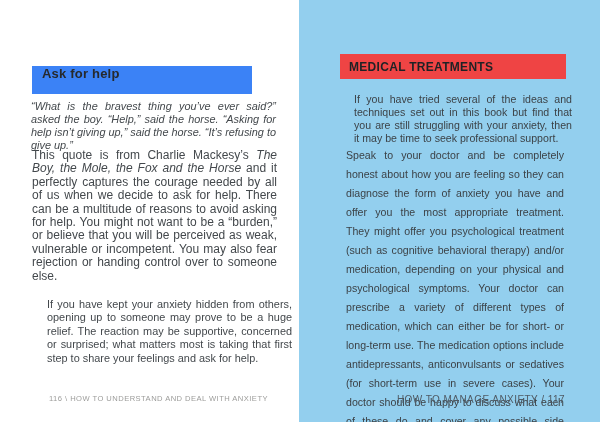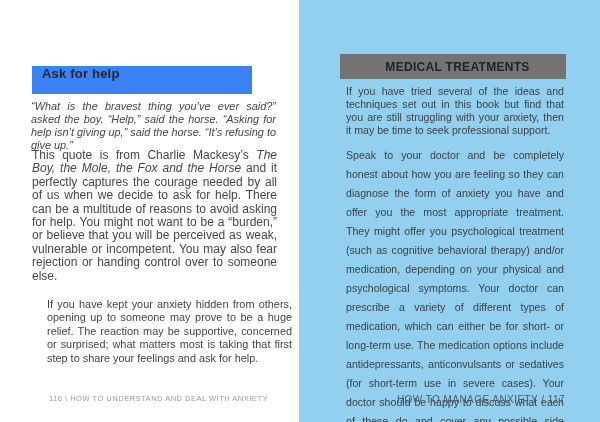--- a/index.html
+++ b/index.html
@@ -87,38 +87,37 @@
     color: #9c9c9a;
     white-space: nowrap;
   }
   
   .right-banner {
     position: absolute;
     left: 340px;
     top: 54px;
     width: 226px;
     height: 25px;
-    background: #737373;
+    background: #ef4444;
     display: flex;
     align-items: center;
-    justify-content: center;
   }
   .right-banner .heading-text {
     font-weight: bold;
     font-size: 12px;
     color: #1e2225;
     padding-left: 9px;
     letter-spacing: 0.3px;
   }
   .right-para-1 {
     position: absolute;
     left: 346px;
     top: 85px;
     width: 218px;
-    margin: 0;
+    margin: 8px;
     font-size: 10.6px;
     line-height: 13px;
     color: #3c4247;
     text-align: justify;
   }
   .right-para-2 {
     position: absolute;
     left: 346px;
     top: 146px;
     width: 218px;

